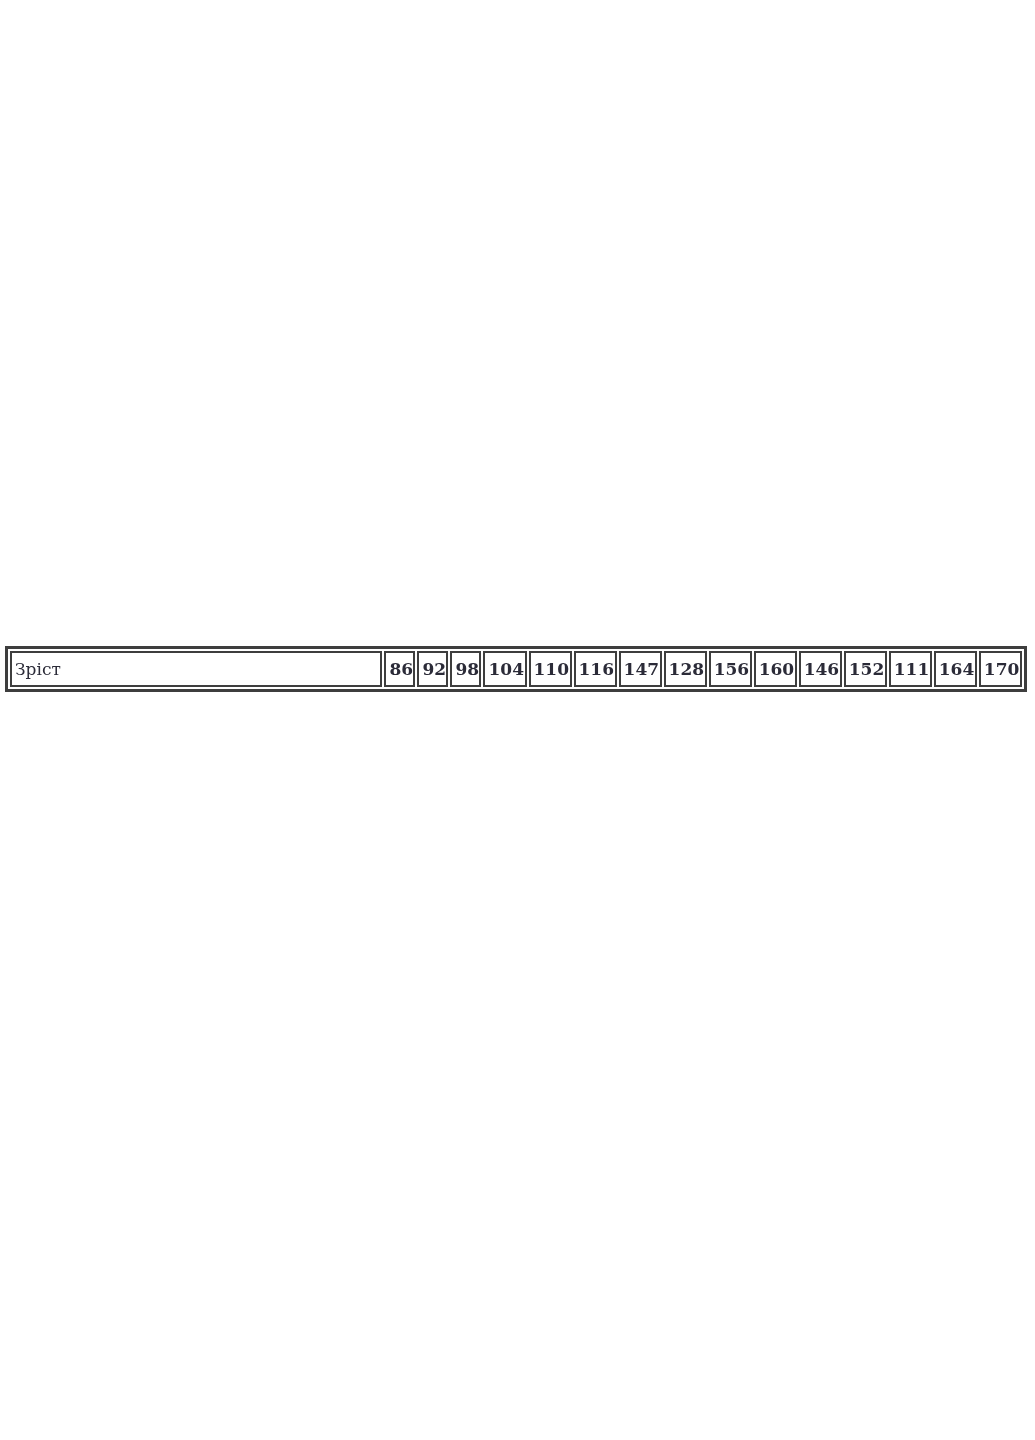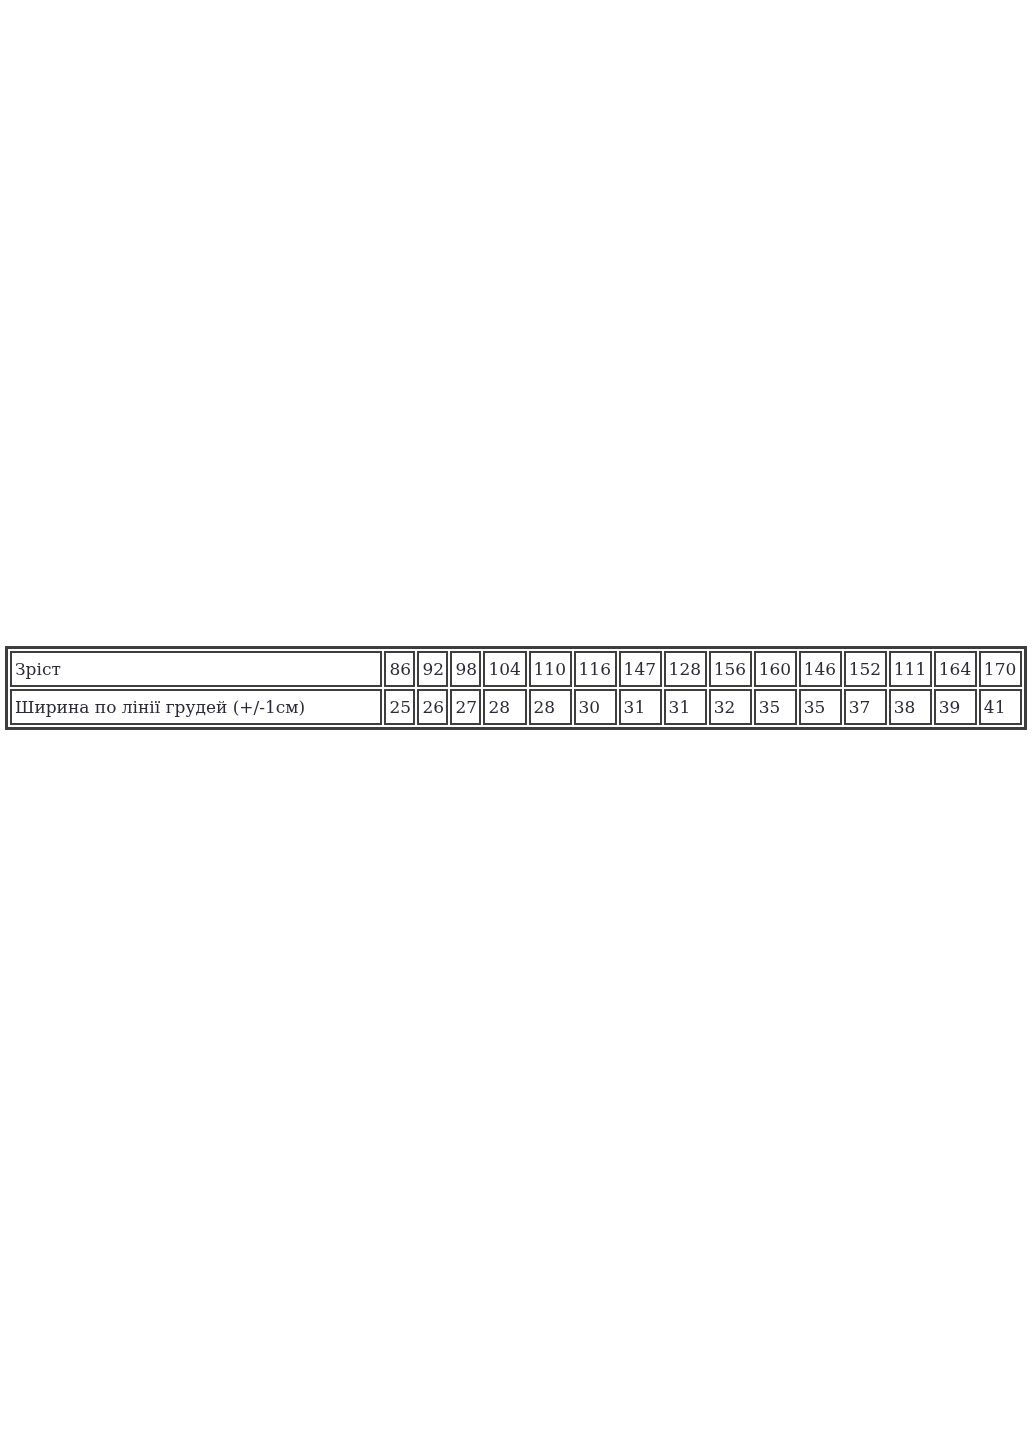--- a/index.html
+++ b/index.html
@@ -40,20 +40,21 @@
     overflow: hidden;
     white-space: nowrap;
   }
   table.size-chart th.label-cell {
     text-align: left;
     padding: 2px 1px 2px 3px;
   }
   table.size-chart td.value-cell {
     text-align: left;
     padding: 2px 1px 2px 3px;
+    font-weight: bold;
   }
   col.col-label { width: 372px; }
   col.col-narrow { width: 31px; }
   col.col-wide  { width: 43px; }
 </style>
 </head>
 <body>
 
 <div class="table-wrap">
   <table class="size-chart">
@@ -87,33 +88,15 @@
           <td class="value-cell">147</td>
           <td class="value-cell">128</td>
           <td class="value-cell">156</td>
           <td class="value-cell">160</td>
           <td class="value-cell">146</td>
           <td class="value-cell">152</td>
           <td class="value-cell">111</td>
           <td class="value-cell">164</td>
           <td class="value-cell">170</td>
         </tr>
-        <tr>
-          <th class="label-cell">Ширина по лінії грудей (+/-1см)</th>
-          <td class="value-cell">25</td>
-          <td class="value-cell">26</td>
-          <td class="value-cell">27</td>
-          <td class="value-cell">28</td>
-          <td class="value-cell">28</td>
-          <td class="value-cell">30</td>
-          <td class="value-cell">31</td>
-          <td class="value-cell">31</td>
-          <td class="value-cell">32</td>
-          <td class="value-cell">35</td>
-          <td class="value-cell">35</td>
-          <td class="value-cell">37</td>
-          <td class="value-cell">38</td>
-          <td class="value-cell">39</td>
-          <td class="value-cell">41</td>
-        </tr>
       </tbody>
   </table>
 </div>
 
 </body></html>

